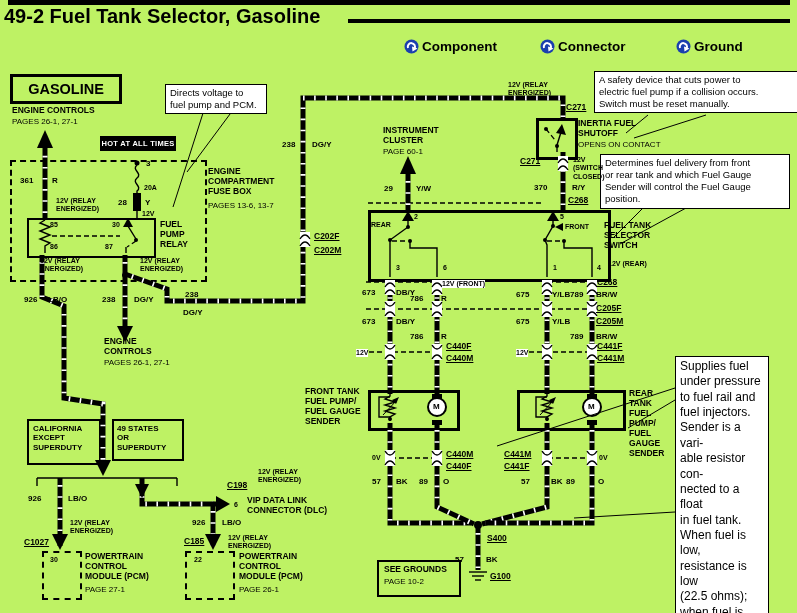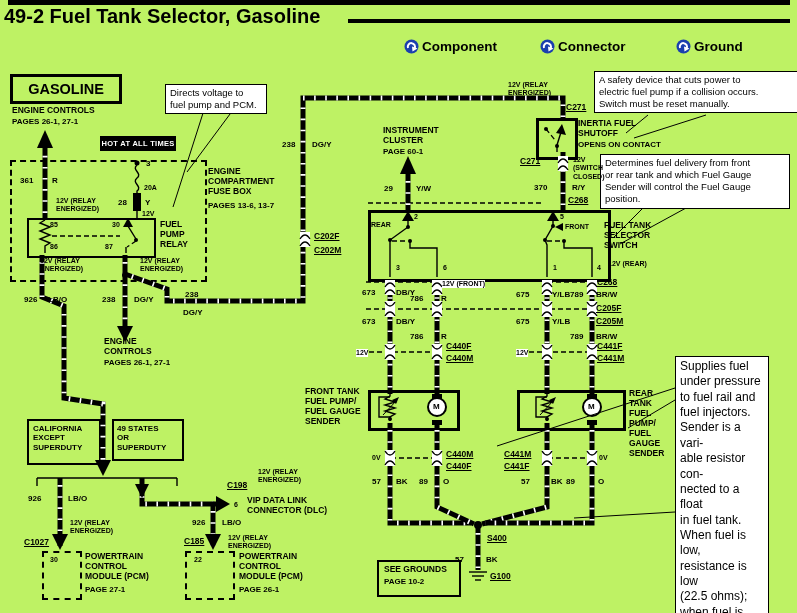--- a/index.html
+++ b/index.html
@@ -1,19 +1,19 @@
 <!DOCTYPE html>
 <html><head>
 <meta charset="utf-8">
 <style>
   html,body{margin:0;padding:0;background:#fff}
   #stage{position:relative;width:797px;height:613px;background:#bef264;overflow:hidden;
          font-family:"Liberation Sans",sans-serif;color:#000}
   .lb{position:absolute;font:bold 8px/1.18 "Liberation Sans",sans-serif;color:#000;white-space:pre-line}
-  .rg{font-weight:bold}
+  .rg{font-weight:normal}
   .s7{font-size:7px}
   .s85{font-size:8.5px}
   .u{text-decoration:underline;font-size:8.5px}
   .box{position:absolute;border:3px solid #000;background:transparent}
   .box2{position:absolute;border:2px solid #000;background:transparent}
   .dashbox{position:absolute;border:2px dashed #000;background:transparent}
   .callout{position:absolute;border:1.5px solid #000;background:#fff;
            font:9.5px/1.28 "Liberation Sans",sans-serif;padding:2px 4px;white-space:pre-line;z-index:6}
   .titlebar{position:absolute;left:8px;top:0;width:782px;height:5px;background:#000}
   .pgtitle{position:absolute;left:4px;top:5px;font:bold 20px/1.1 "Liberation Sans",sans-serif;letter-spacing:0}

